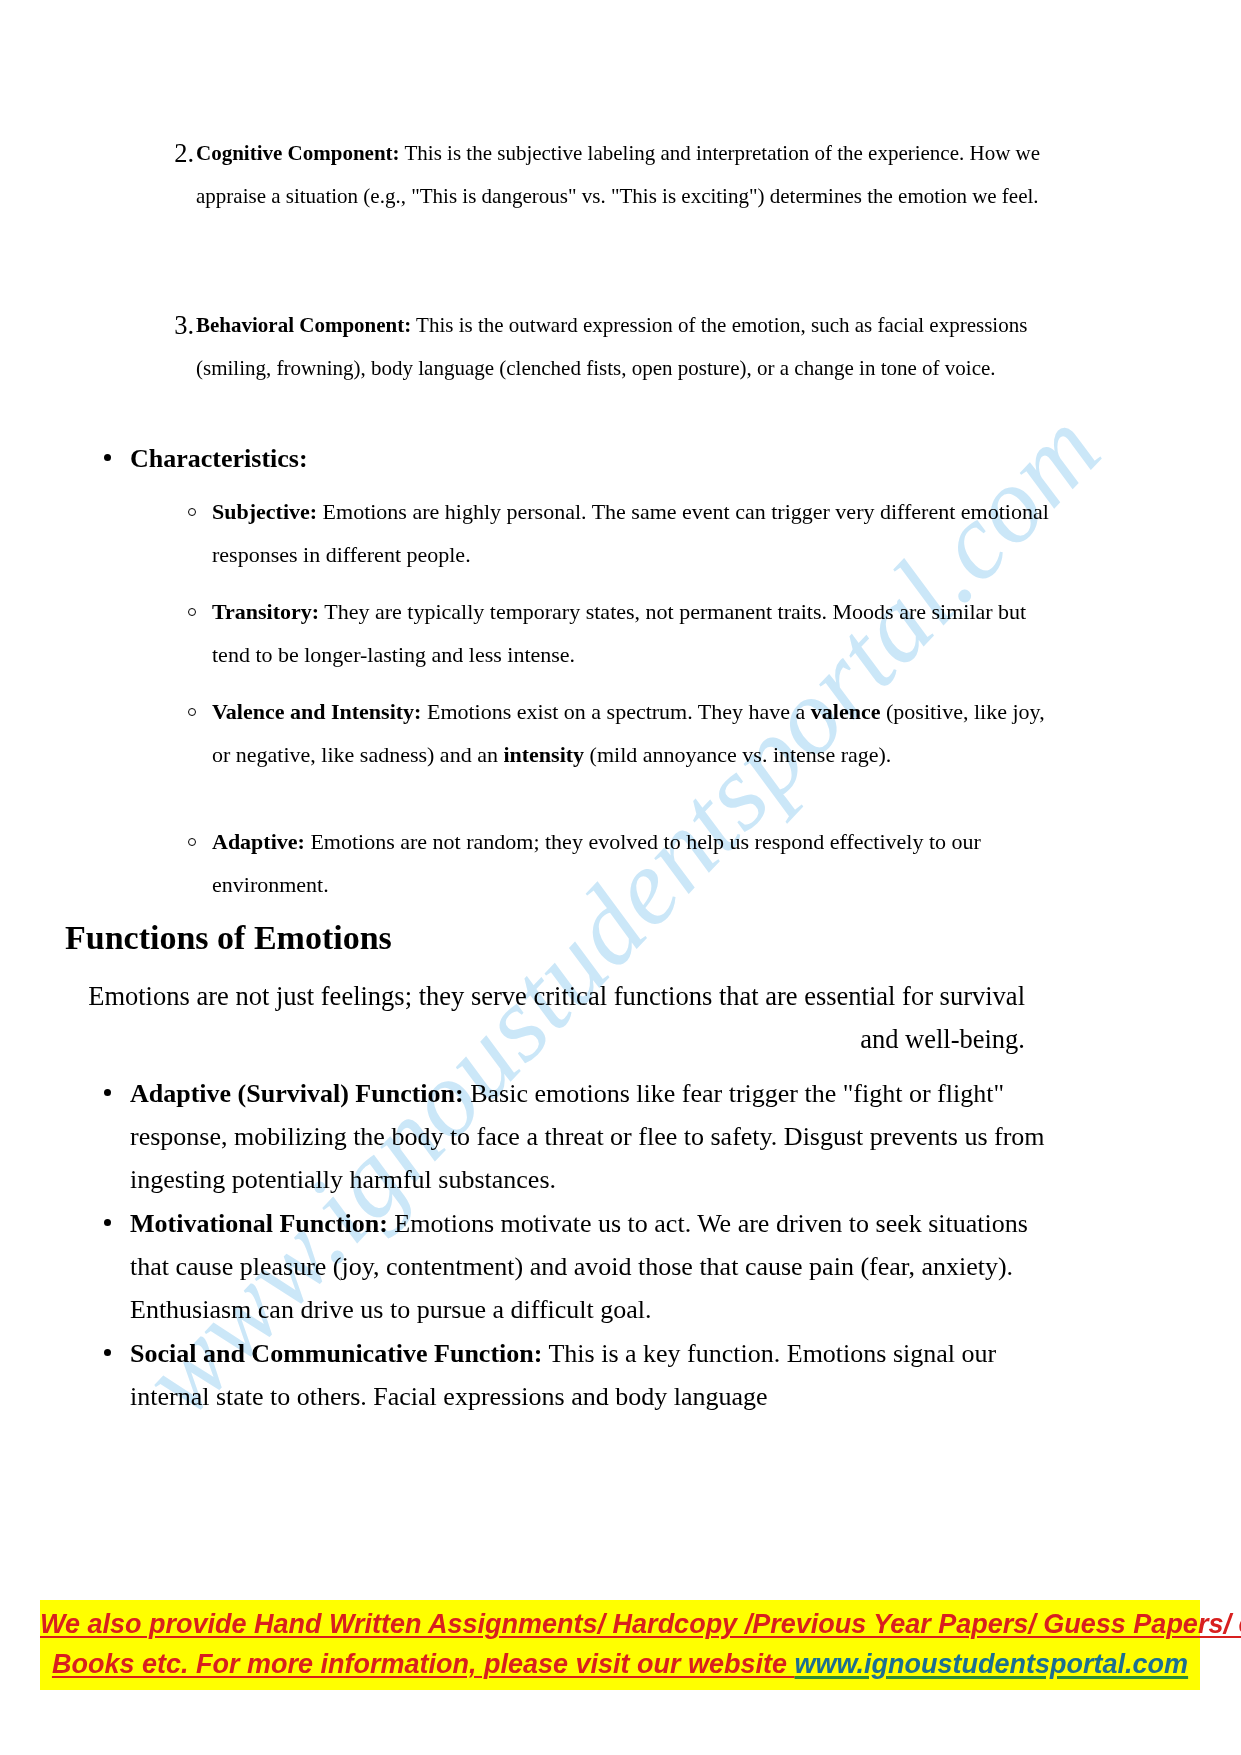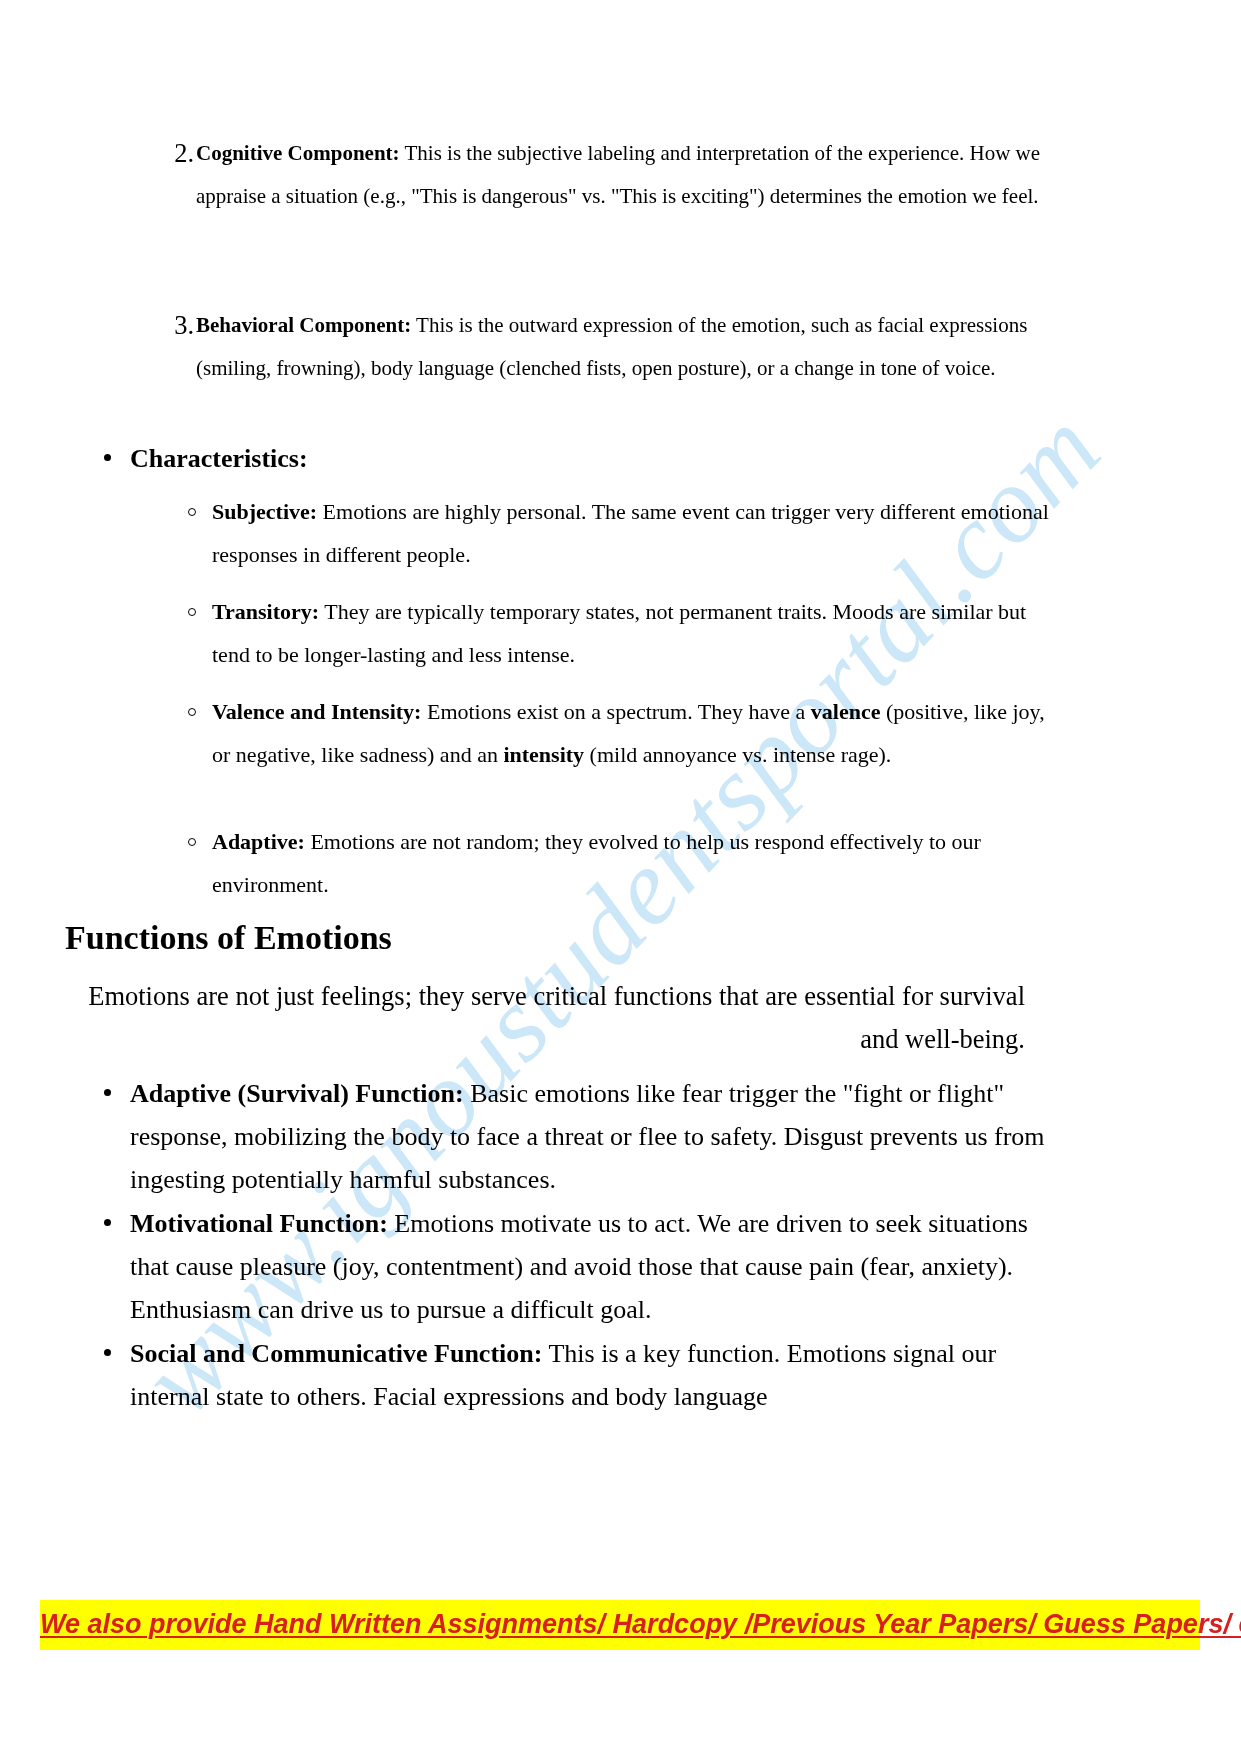--- a/index.html
+++ b/index.html
@@ -241,15 +241,16 @@
       <span class="disc"></span>
       <div class="item-body"><b>Social and Communicative Function:</b><span> This is a key function. Emotions signal our internal state to others. Facial expressions and body language</span></div>
     </div>
 
   </div>
 
   <div class="footer">
     <div class="footer-line">
       <span class="u">We also provide Hand Written Assignments/ Hardcopy /Previous Year Papers/ Guess Papers/ e-</span>
     </div>
+    <div class="footer-line"><span class="u">Books etc. For more information, please visit our website </span><a class="footer-url" href="#">www.ignoustudentsportal.com</a></div>
   </div>
 
 </div>
 
 </body></html>

